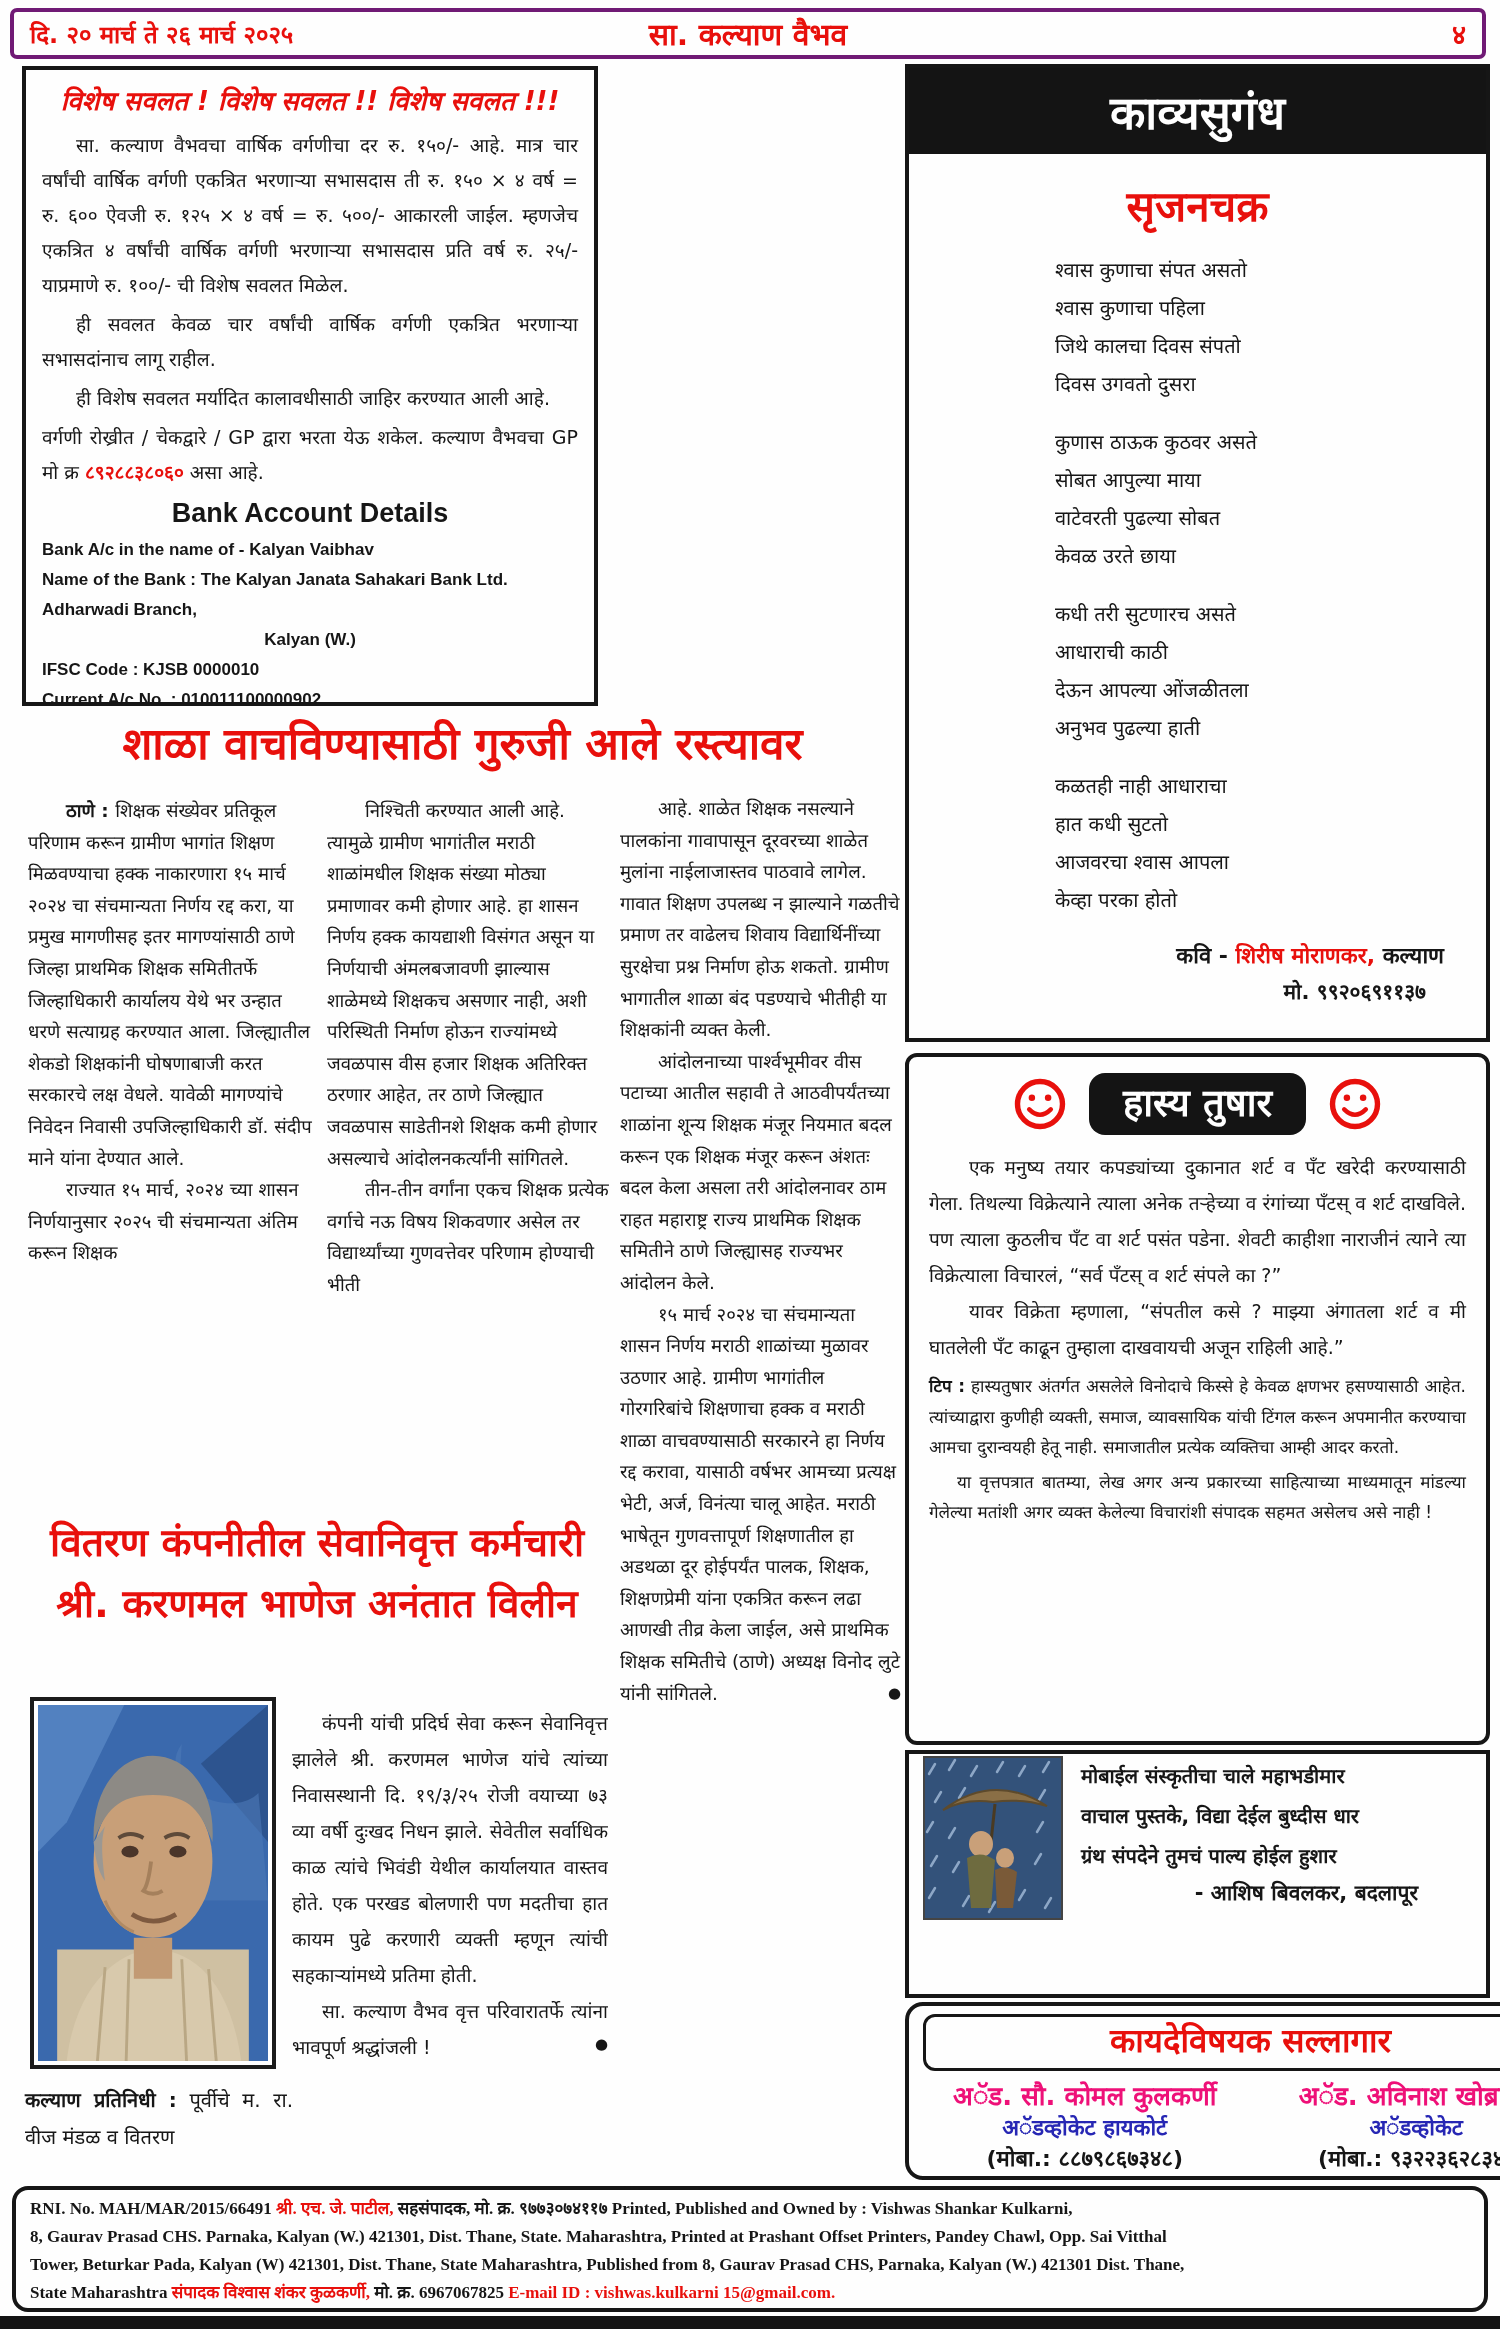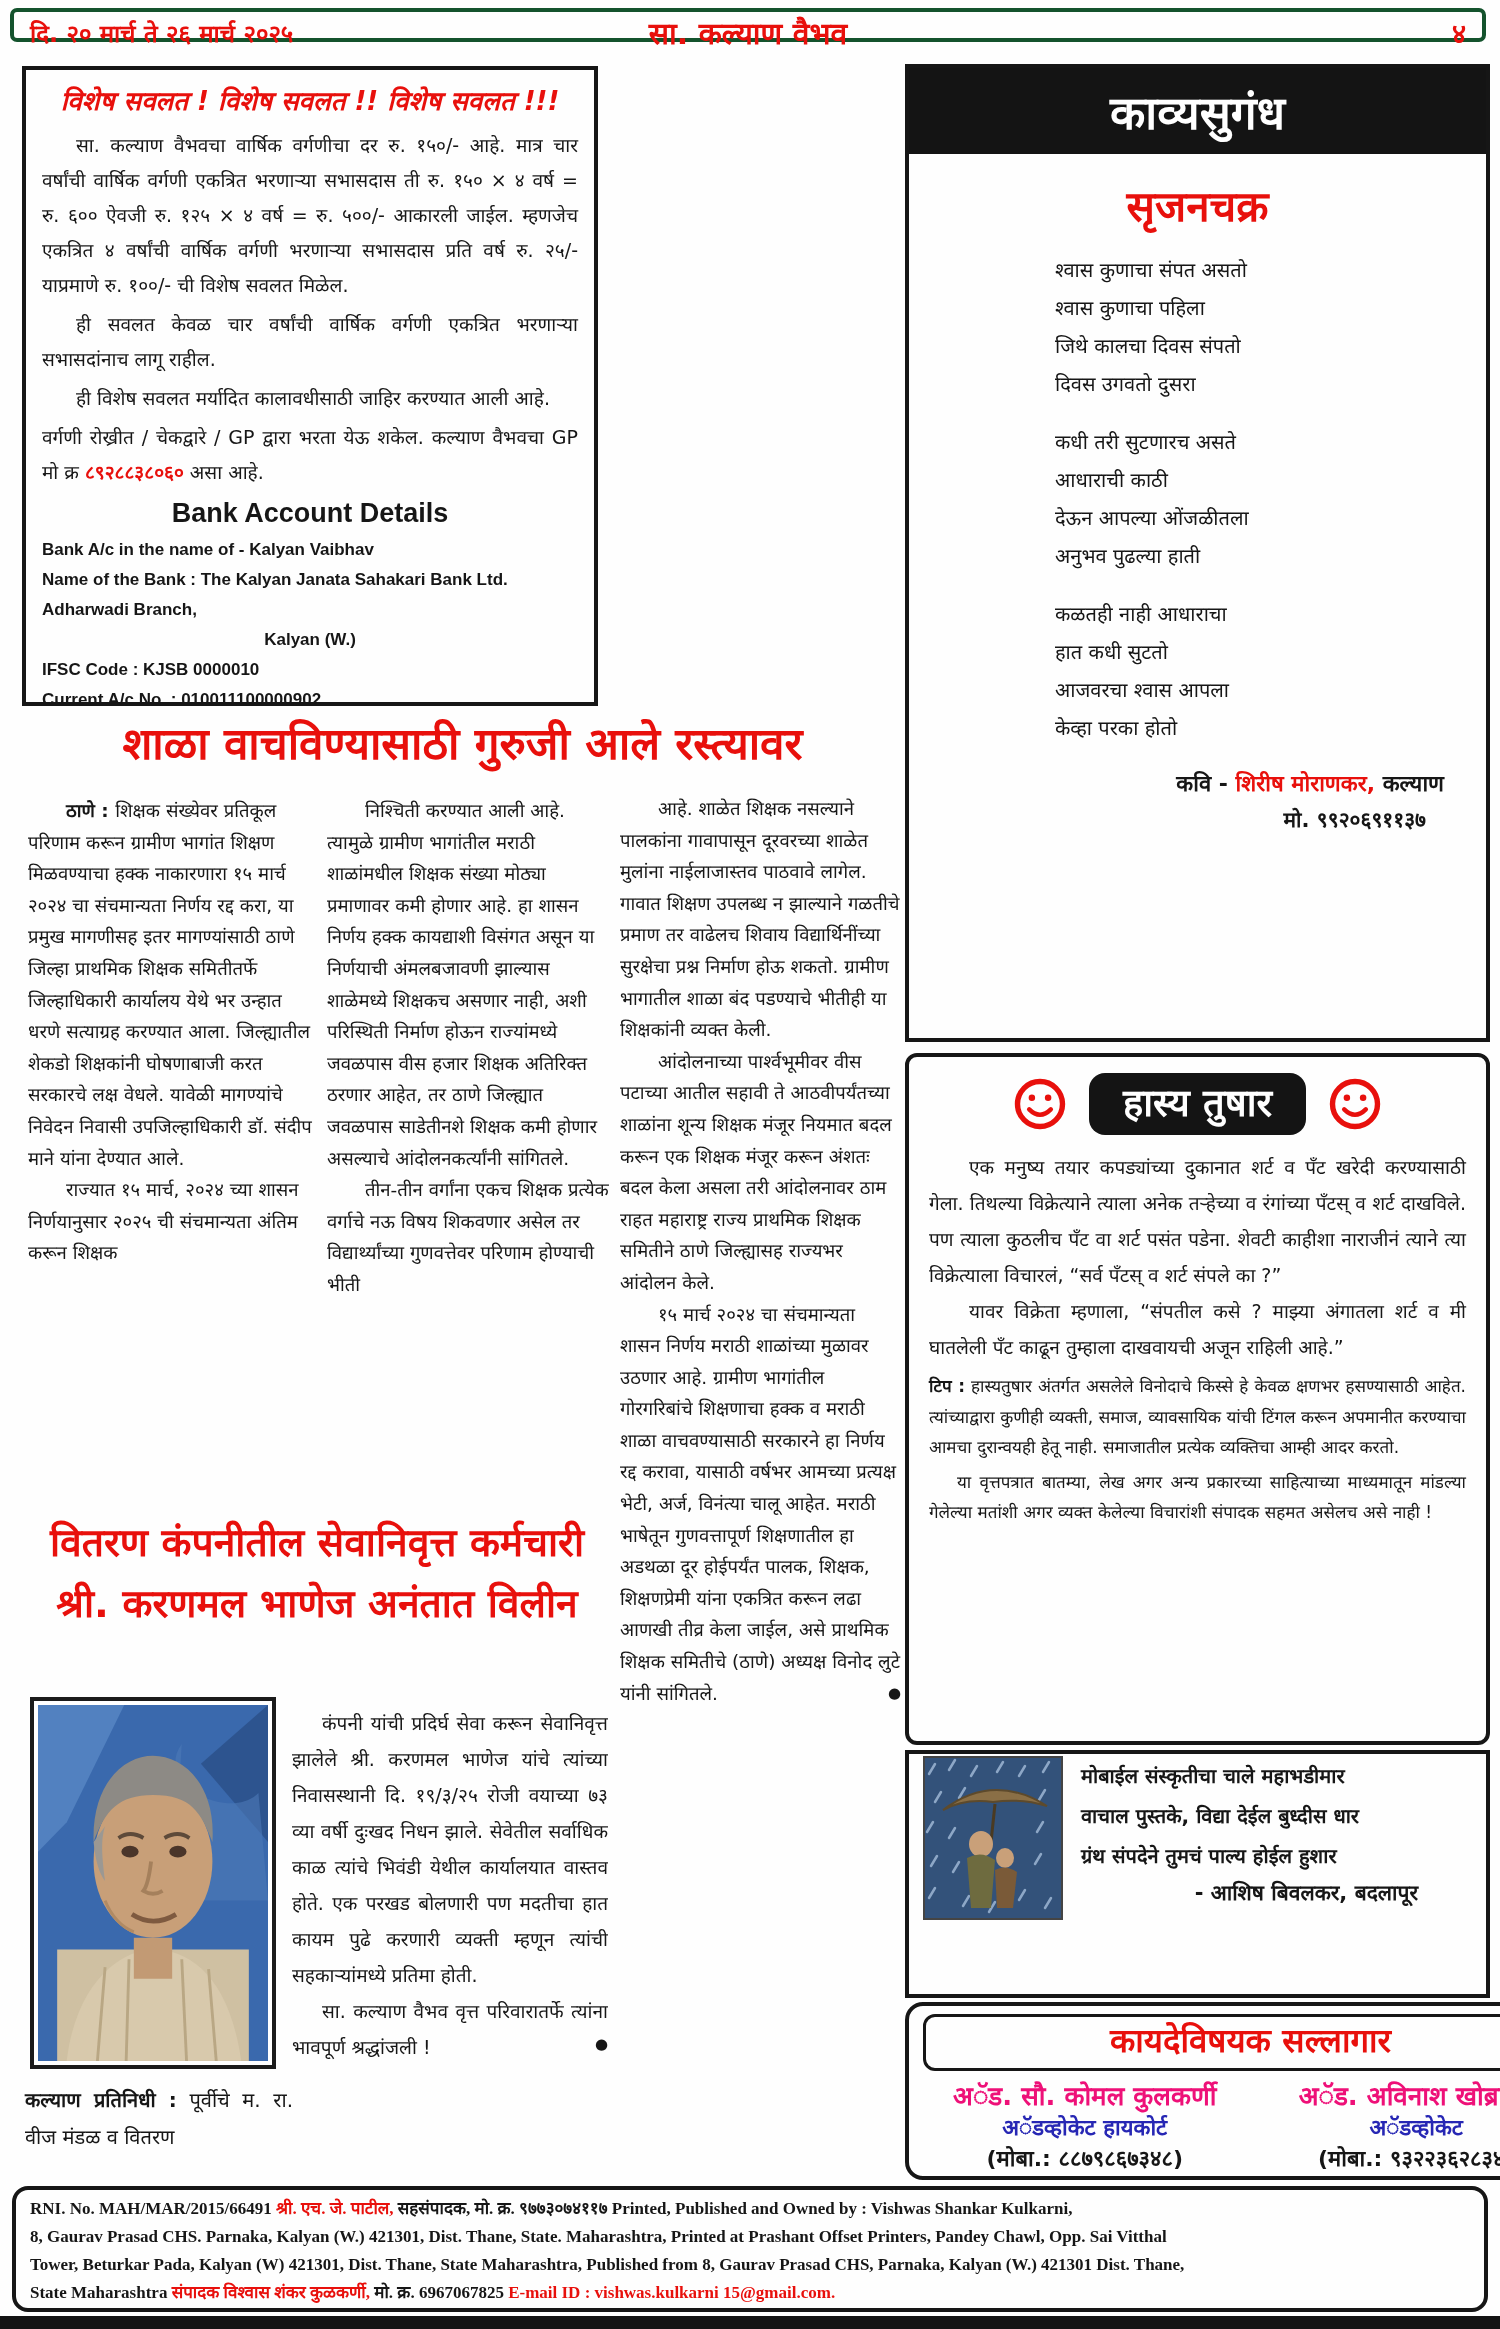--- a/index.html
+++ b/index.html
@@ -5,21 +5,21 @@
   html,body{margin:0;padding:0;background:#e8e8e8;}
   .page{position:relative;width:1500px;height:2329px;background:#fefefe;margin:0 auto;
         font-family:"DejaVu Sans",sans-serif;color:#161616;overflow:hidden;}
   .abs{position:absolute;}
   .red{color:#e8100c;}
   .blue{color:#2727b4;}
   .pink{color:#ee1078;}
   .just{text-align:justify;}
 
   
-  .header-bar{left:10px;top:8px;width:1476px;height:34px;border:4px solid #14532d;border-radius:7px;
+  .header-bar{left:10px;top:8px;width:1476px;height:51px;border:4px solid #701a75;border-radius:7px;
       display:grid;grid-template-columns:1fr auto 1fr;align-items:center;padding:0 16px;box-sizing:border-box;}
   .header-bar .hdate{justify-self:start;font-size:24px;font-weight:bold;color:#e8100c;}
   .header-bar .hmast{justify-self:center;font-size:30px;font-weight:bold;color:#e8100c;}
   .header-bar .hpage{justify-self:end;font-size:27px;font-weight:bold;color:#e8100c;}
 
   
   .offer-box{left:22px;top:66px;width:576px;height:640px;border:4px solid #161616;
       box-sizing:border-box;padding:8px 16px;overflow:hidden;}
   .offer-heading{text-align:center;color:#e8100c;font-weight:bold;font-style:italic;font-size:26px;margin:4px 0 10px;}
   .offer-p{font-size:19px;line-height:35px;text-indent:34px;margin:0 0 4px;}
@@ -182,20 +182,26 @@
   </div>
 
   <div class="abs kavya-box">
     <div class="kavya-header">काव्यसुगंध</div>
     <div class="poem-title">सृजनचक्र</div>
     <div class="stanza">
       <div class="poem-line">श्वास कुणाचा संपत असतो</div>
       <div class="poem-line">श्वास कुणाचा पहिला</div>
       <div class="poem-line">जिथे कालचा दिवस संपतो</div>
       <div class="poem-line">दिवस उगवतो दुसरा</div>
+    </div>
+    <div class="stanza">
+      <div class="poem-line">कुणास ठाऊक कुठवर असते</div>
+      <div class="poem-line">सोबत आपुल्या माया</div>
+      <div class="poem-line">वाटेवरती पुढल्या सोबत</div>
+      <div class="poem-line">केवळ उरते छाया</div>
     </div>
     <div class="stanza">
       <div class="poem-line">कधी तरी सुटणारच असते</div>
       <div class="poem-line">आधाराची काठी</div>
       <div class="poem-line">देऊन आपल्या ओंजळीतला</div>
       <div class="poem-line">अनुभव पुढल्या हाती</div>
     </div>
     <div class="stanza">
       <div class="poem-line">कळतही नाही आधाराचा</div>
       <div class="poem-line">हात कधी सुटतो</div>

